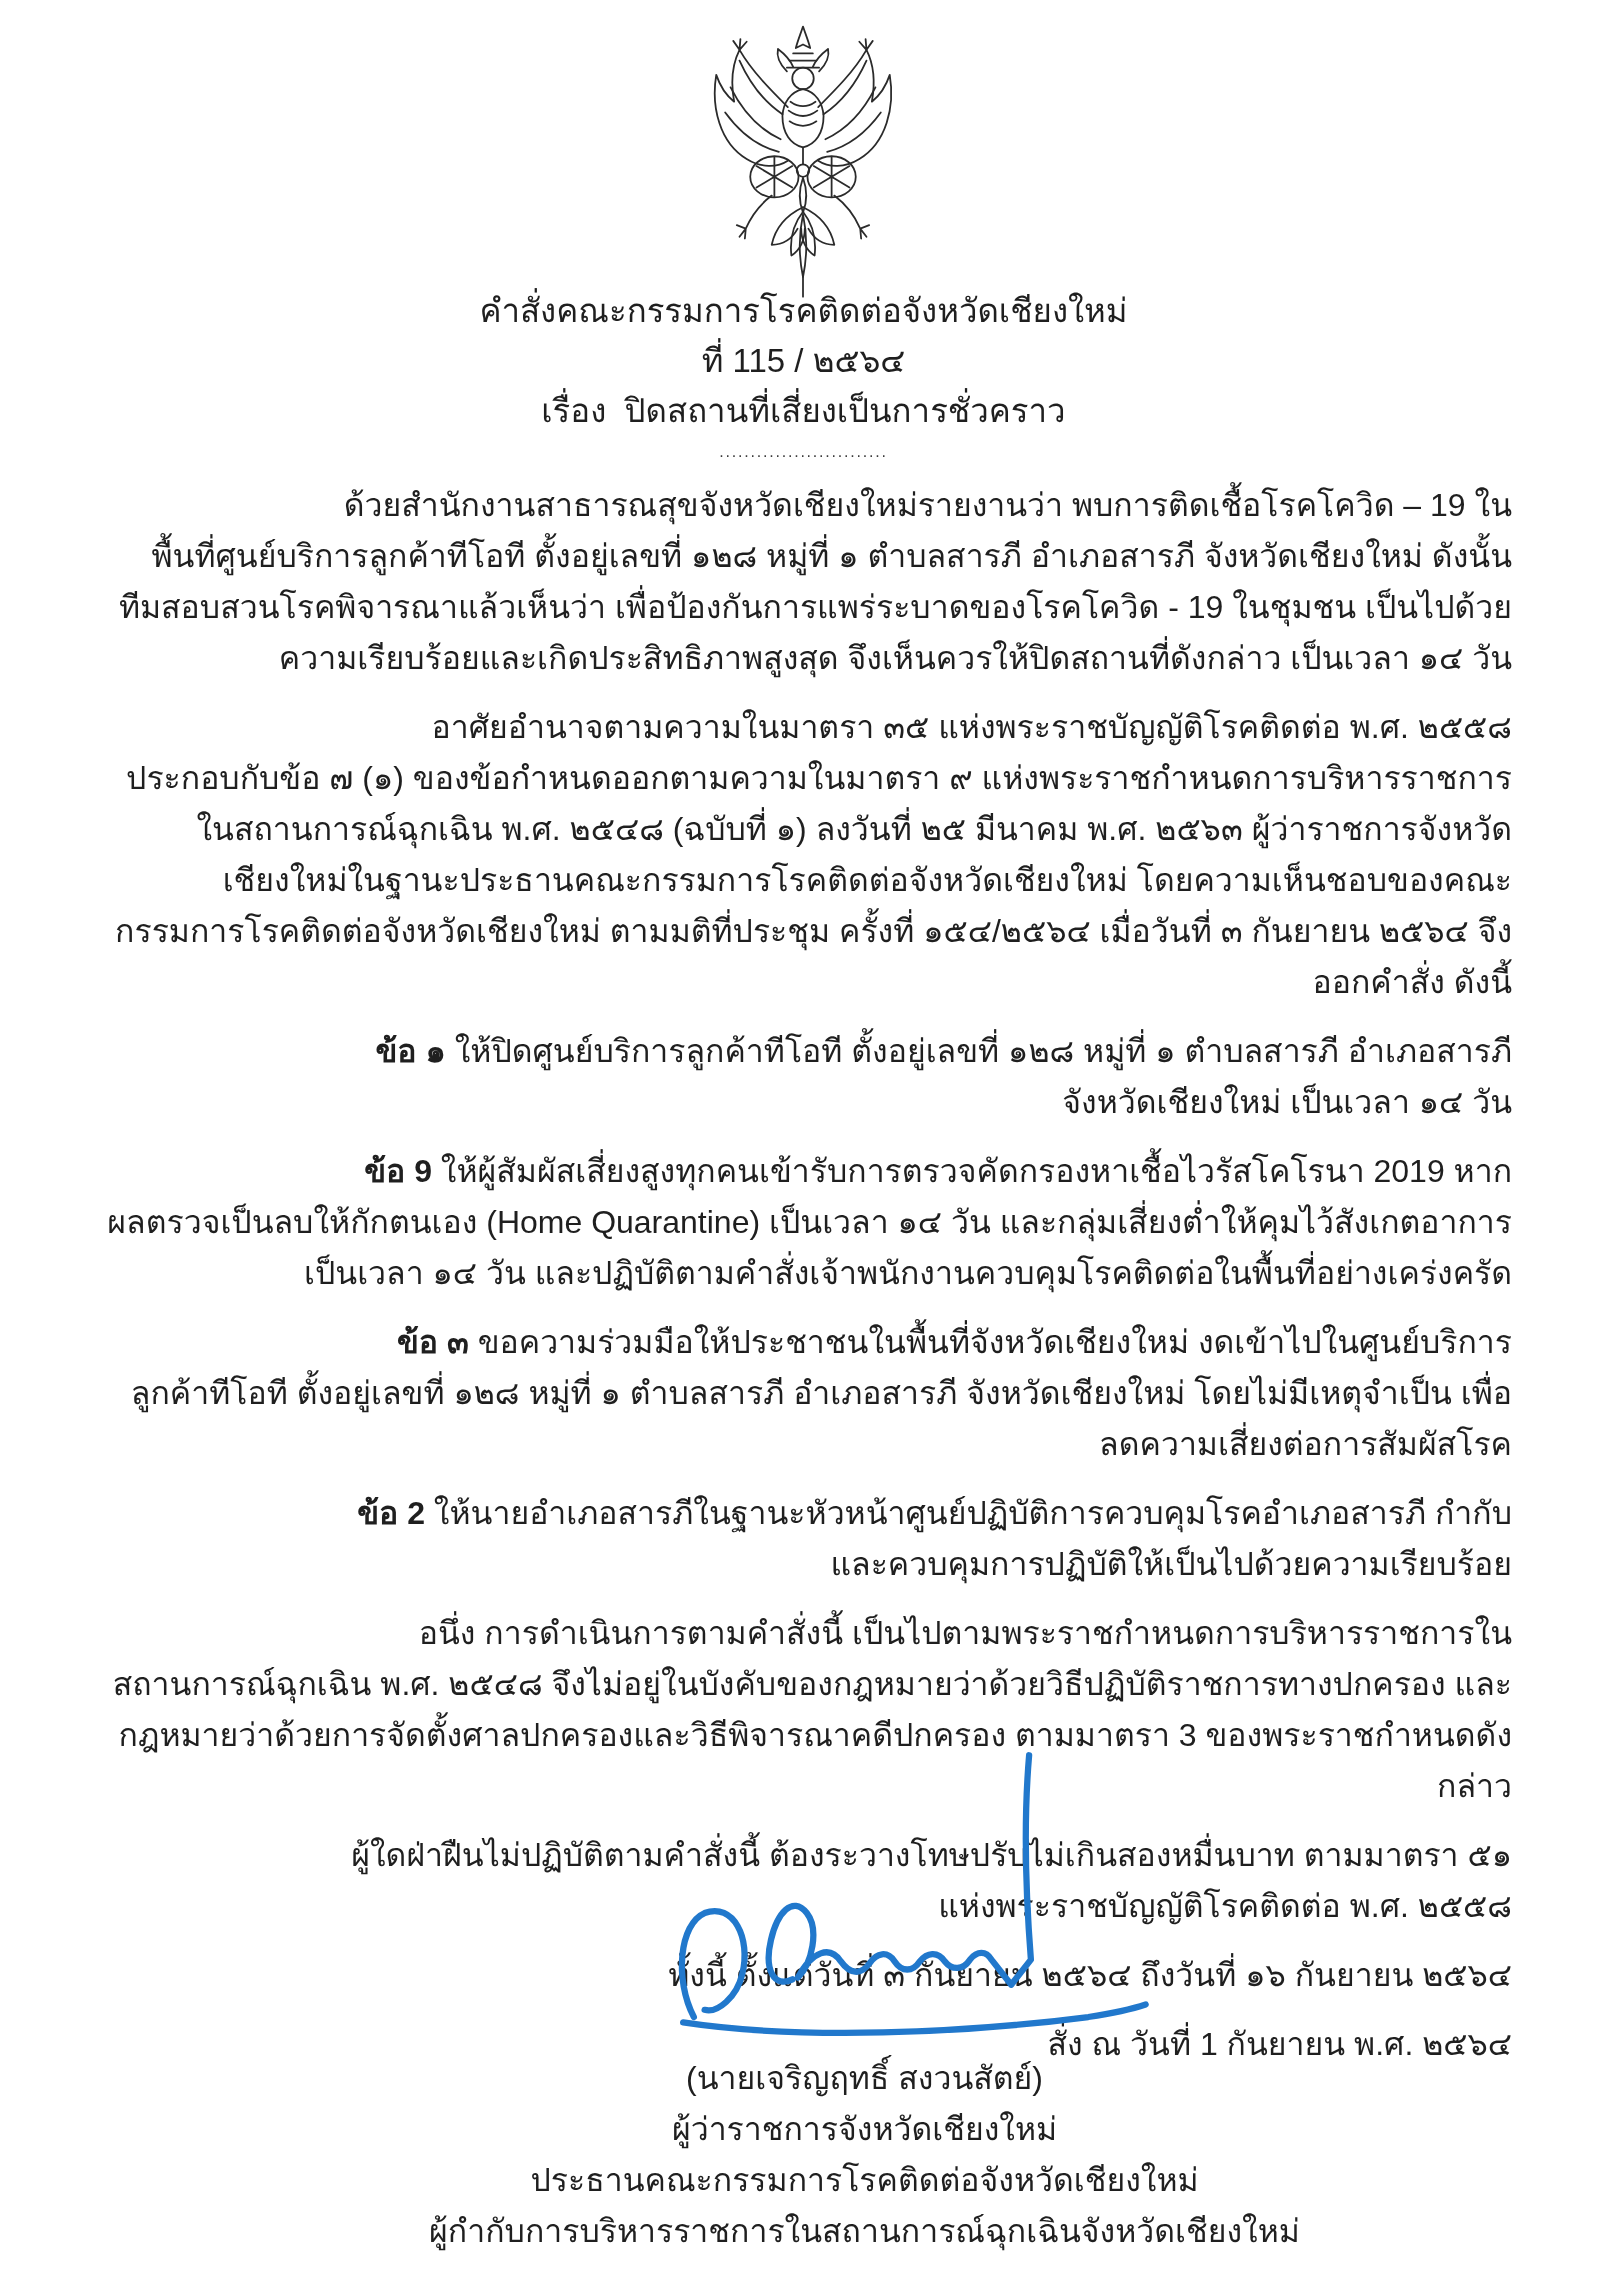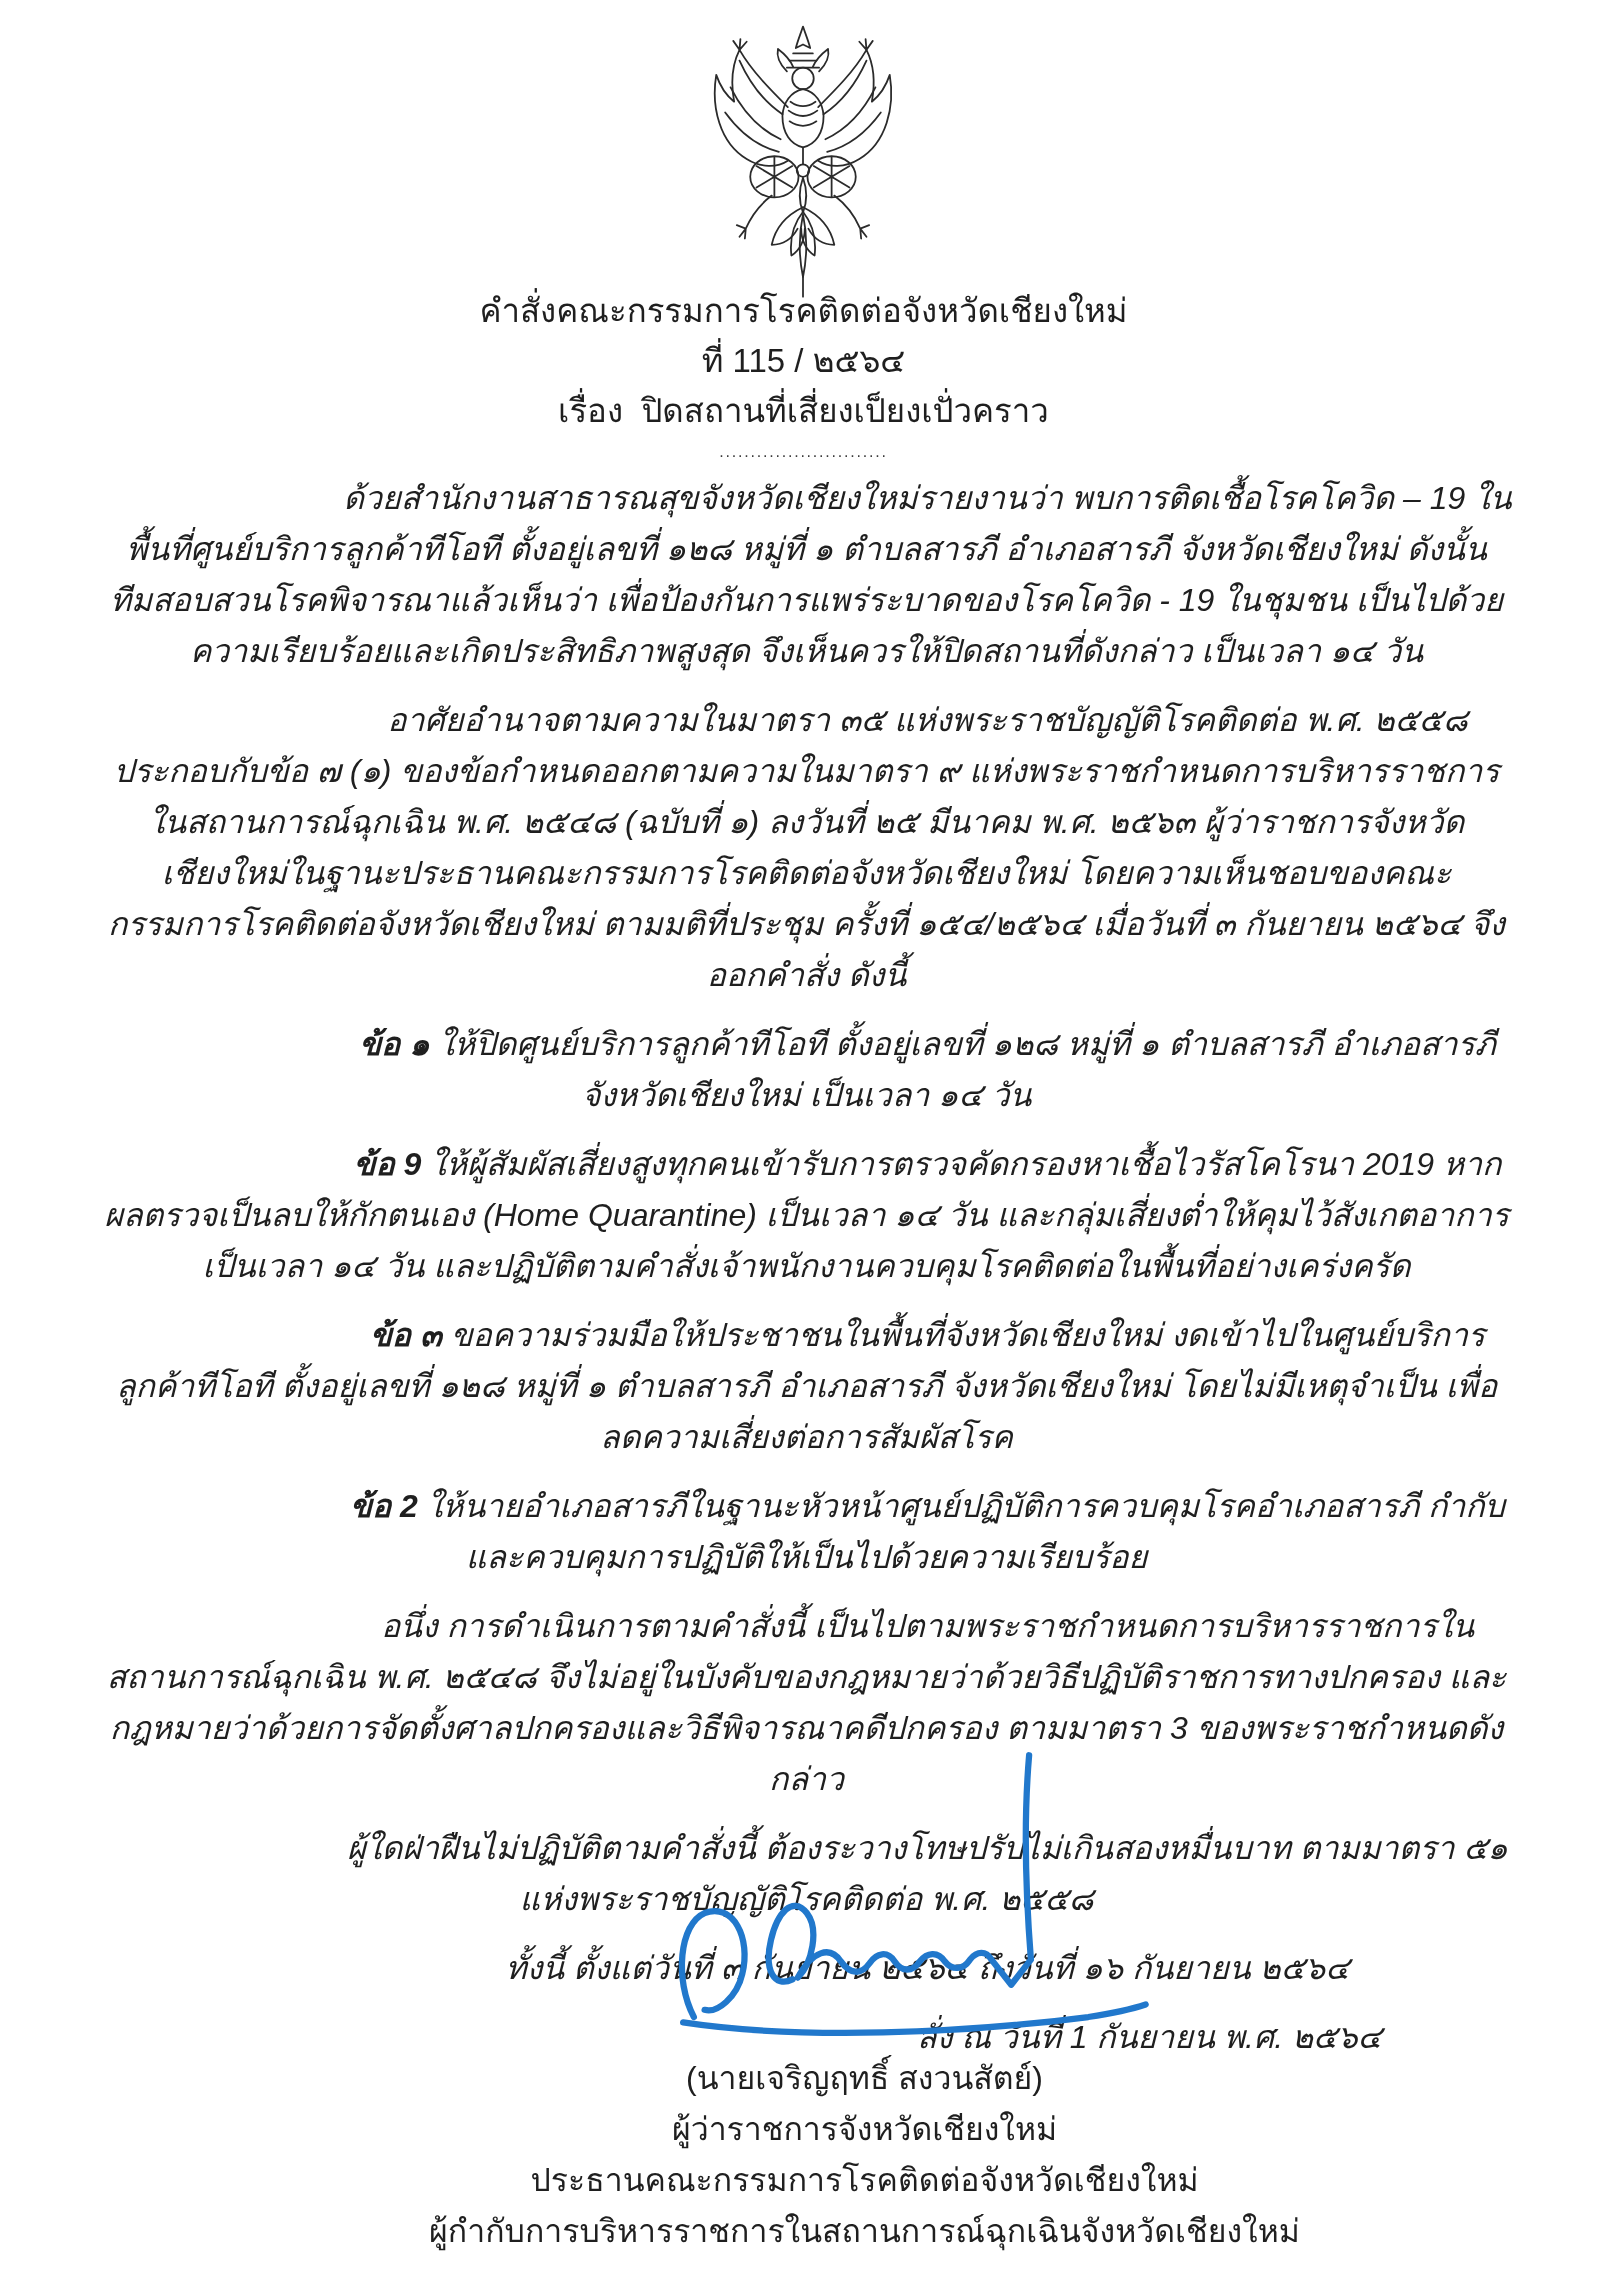--- a/index.html
+++ b/index.html
@@ -22,21 +22,21 @@
   .divider-dots{
     font-size:16px;letter-spacing:1.8px;color:#3a3a3a;
     line-height:23px;margin-top:3.6px;
   }
 
   
   .body{
     position:absolute;left:101px;top:473px;width:1411px;
     font-size:32px;line-height:51px;
   }
-  .body p{margin:0 0 18px 0;text-indent:242px;text-align:center;font-style:italic;}
+  .body p{margin:7px 0 18px 0;text-indent:242px;text-align:right;}
   .clause-lead{font-weight:bold;}
   .effective-line{margin:0 0 0 0;text-indent:242px;}
   .issued-line{margin:0;padding-left:444px;text-indent:0;}
 
   
   .signature{position:absolute;left:658px;top:1748px;width:502px;height:296px;pointer-events:none;}
   .signature svg{width:100%;height:100%;}
 
   
   .signer{
@@ -96,21 +96,21 @@
       <path d="M115 206 C134 215 146 229 150 248 C137 248 127 241 121 230"></path>
       <path d="M115 211 C126 225 130 242 128 260 C118 254 113 242 113 230"></path>
       <path d="M115 214 C110 238 110 260 115 284 C120 260 120 238 115 214 Z"></path>
       <path d="M115 284 L115 306"></path>
     </svg>
   </div>
 
   <div class="header">
     <div class="title-line">คำสั่งคณะกรรมการโรคติดต่อจังหวัดเชียงใหม่</div>
     <div class="title-line">ที่ 115 / ๒๕๖๔</div>
-    <div class="title-line">เรื่อง  ปิดสถานที่เสี่ยงเป็ยงเปั่วคราว</div>
+    <div class="title-line">เรื่อง  ปิดสถานที่เสี่ยงเป็นการชั่วคราว</div>
     <div class="divider-dots">...........................</div>
   </div>
 
   <div class="body">
     <p><span class="clause-lead"></span> <span>ด้วยสำนักงานสาธารณสุขจังหวัดเชียงใหม่รายงานว่า พบการติดเชื้อโรคโควิด – 19 ในพื้นที่ศูนย์บริการลูกค้าทีโอที ตั้งอยู่เลขที่ ๑๒๘ หมู่ที่ ๑ ตำบลสารภี อำเภอสารภี จังหวัดเชียงใหม่ ดังนั้น ทีมสอบสวนโรคพิจารณาแล้วเห็นว่า เพื่อป้องกันการแพร่ระบาดของโรคโควิด - 19 ในชุมชน เป็นไปด้วยความเรียบร้อยและเกิดประสิทธิภาพสูงสุด จึงเห็นควรให้ปิดสถานที่ดังกล่าว เป็นเวลา ๑๔ วัน</span></p>
     <p><span class="clause-lead"></span> <span>อาศัยอำนาจตามความในมาตรา ๓๕ แห่งพระราชบัญญัติโรคติดต่อ พ.ศ. ๒๕๕๘ ประกอบกับข้อ ๗ (๑) ของข้อกำหนดออกตามความในมาตรา ๙ แห่งพระราชกำหนดการบริหารราชการในสถานการณ์ฉุกเฉิน พ.ศ. ๒๕๔๘ (ฉบับที่ ๑) ลงวันที่ ๒๕ มีนาคม พ.ศ. ๒๕๖๓ ผู้ว่าราชการจังหวัดเชียงใหม่ในฐานะประธานคณะกรรมการโรคติดต่อจังหวัดเชียงใหม่ โดยความเห็นชอบของคณะกรรมการโรคติดต่อจังหวัดเชียงใหม่ ตามมติที่ประชุม ครั้งที่ ๑๕๔/๒๕๖๔ เมื่อวันที่ ๓ กันยายน ๒๕๖๔ จึงออกคำสั่ง ดังนี้</span></p>
     <p><span class="clause-lead">ข้อ ๑</span> <span>ให้ปิดศูนย์บริการลูกค้าทีโอที ตั้งอยู่เลขที่ ๑๒๘ หมู่ที่ ๑ ตำบลสารภี อำเภอสารภี จังหวัดเชียงใหม่ เป็นเวลา ๑๔ วัน</span></p>
     <p><span class="clause-lead">ข้อ 9</span> <span>ให้ผู้สัมผัสเสี่ยงสูงทุกคนเข้ารับการตรวจคัดกรองหาเชื้อไวรัสโคโรนา 2019 หากผลตรวจเป็นลบให้กักตนเอง (Home Quarantine) เป็นเวลา ๑๔ วัน และกลุ่มเสี่ยงต่ำให้คุมไว้สังเกตอาการ เป็นเวลา ๑๔ วัน และปฏิบัติตามคำสั่งเจ้าพนักงานควบคุมโรคติดต่อในพื้นที่อย่างเคร่งครัด</span></p>
     <p><span class="clause-lead">ข้อ ๓</span> <span>ขอความร่วมมือให้ประชาชนในพื้นที่จังหวัดเชียงใหม่ งดเข้าไปในศูนย์บริการลูกค้าทีโอที ตั้งอยู่เลขที่ ๑๒๘ หมู่ที่ ๑ ตำบลสารภี อำเภอสารภี จังหวัดเชียงใหม่ โดยไม่มีเหตุจำเป็น เพื่อลดความเสี่ยงต่อการสัมผัสโรค</span></p>
     <p><span class="clause-lead">ข้อ 2</span> <span>ให้นายอำเภอสารภีในฐานะหัวหน้าศูนย์ปฏิบัติการควบคุมโรคอำเภอสารภี กำกับและควบคุมการปฏิบัติให้เป็นไปด้วยความเรียบร้อย</span></p>

